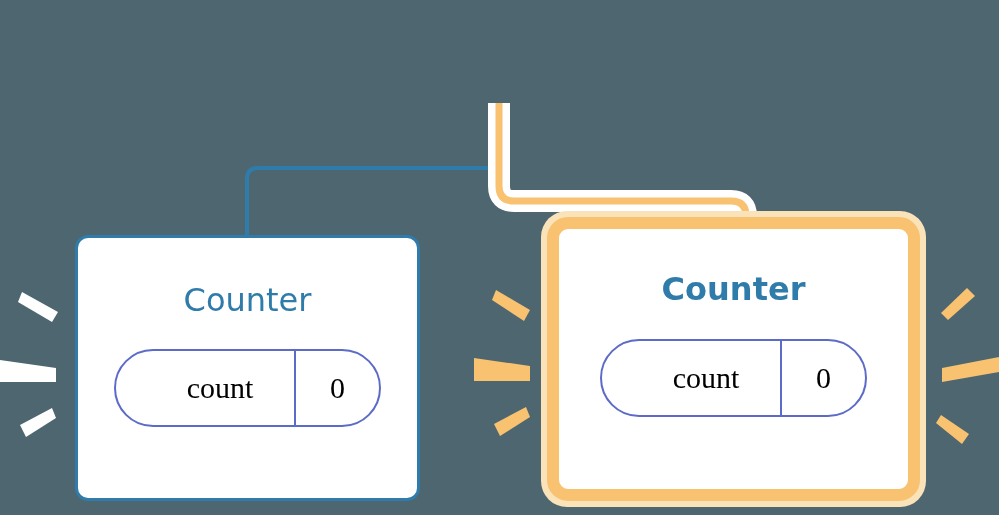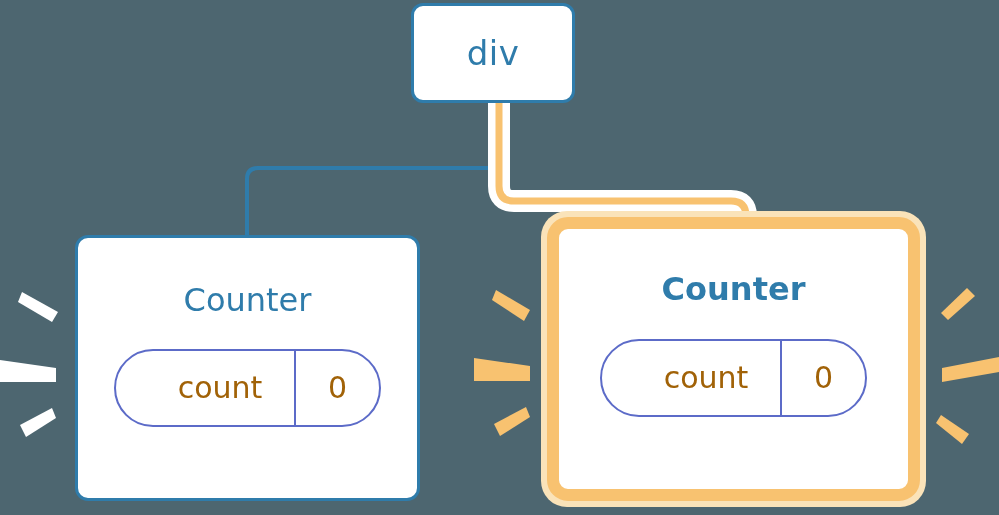--- a/index.html
+++ b/index.html
@@ -114,23 +114,24 @@
   }
   #counter-right .pill {
     margin-top: 34px;
     width: 267px;
   }
   .pill-key, .pill-val {
     display: flex;
     align-items: center;
     justify-content: center;
     font-size: 30px;
-    color: #a16207;
+    color: #000000;
     line-height: 1;
     box-sizing: border-box;
+    font-family: Liberation Serif, serif;
   }
   .pill-key {
     flex: 0 0 178px;
     padding-left: 30px;
   }
   .pill-val {
     flex: 1 1 auto;
     border-left: 2px solid #5c6bc8;
   }
 </style>
@@ -159,23 +160,20 @@
       <polygon points="494,424 526,407 530,417 500,436"></polygon>
     </g>
 
     <g fill="#f8c270">
       <polygon points="941,313 967,288 975,296 948,320"></polygon>
       <polygon points="942,368 999,357 999,372 942,382"></polygon>
       <polygon points="941,415 969,434 962,444 936,423"></polygon>
     </g>
   </svg>
 
-  <div class="node" id="div-node">
-    <span class="node-title">div</span>
-  </div>
 
   <div class="node" id="counter-left">
     <span class="node-title">Counter</span>
     <div class="pill">
       <span class="pill-key">count</span>
       <span class="pill-val">0</span>
     </div>
   </div>
 
   <div id="counter-right-frame">

